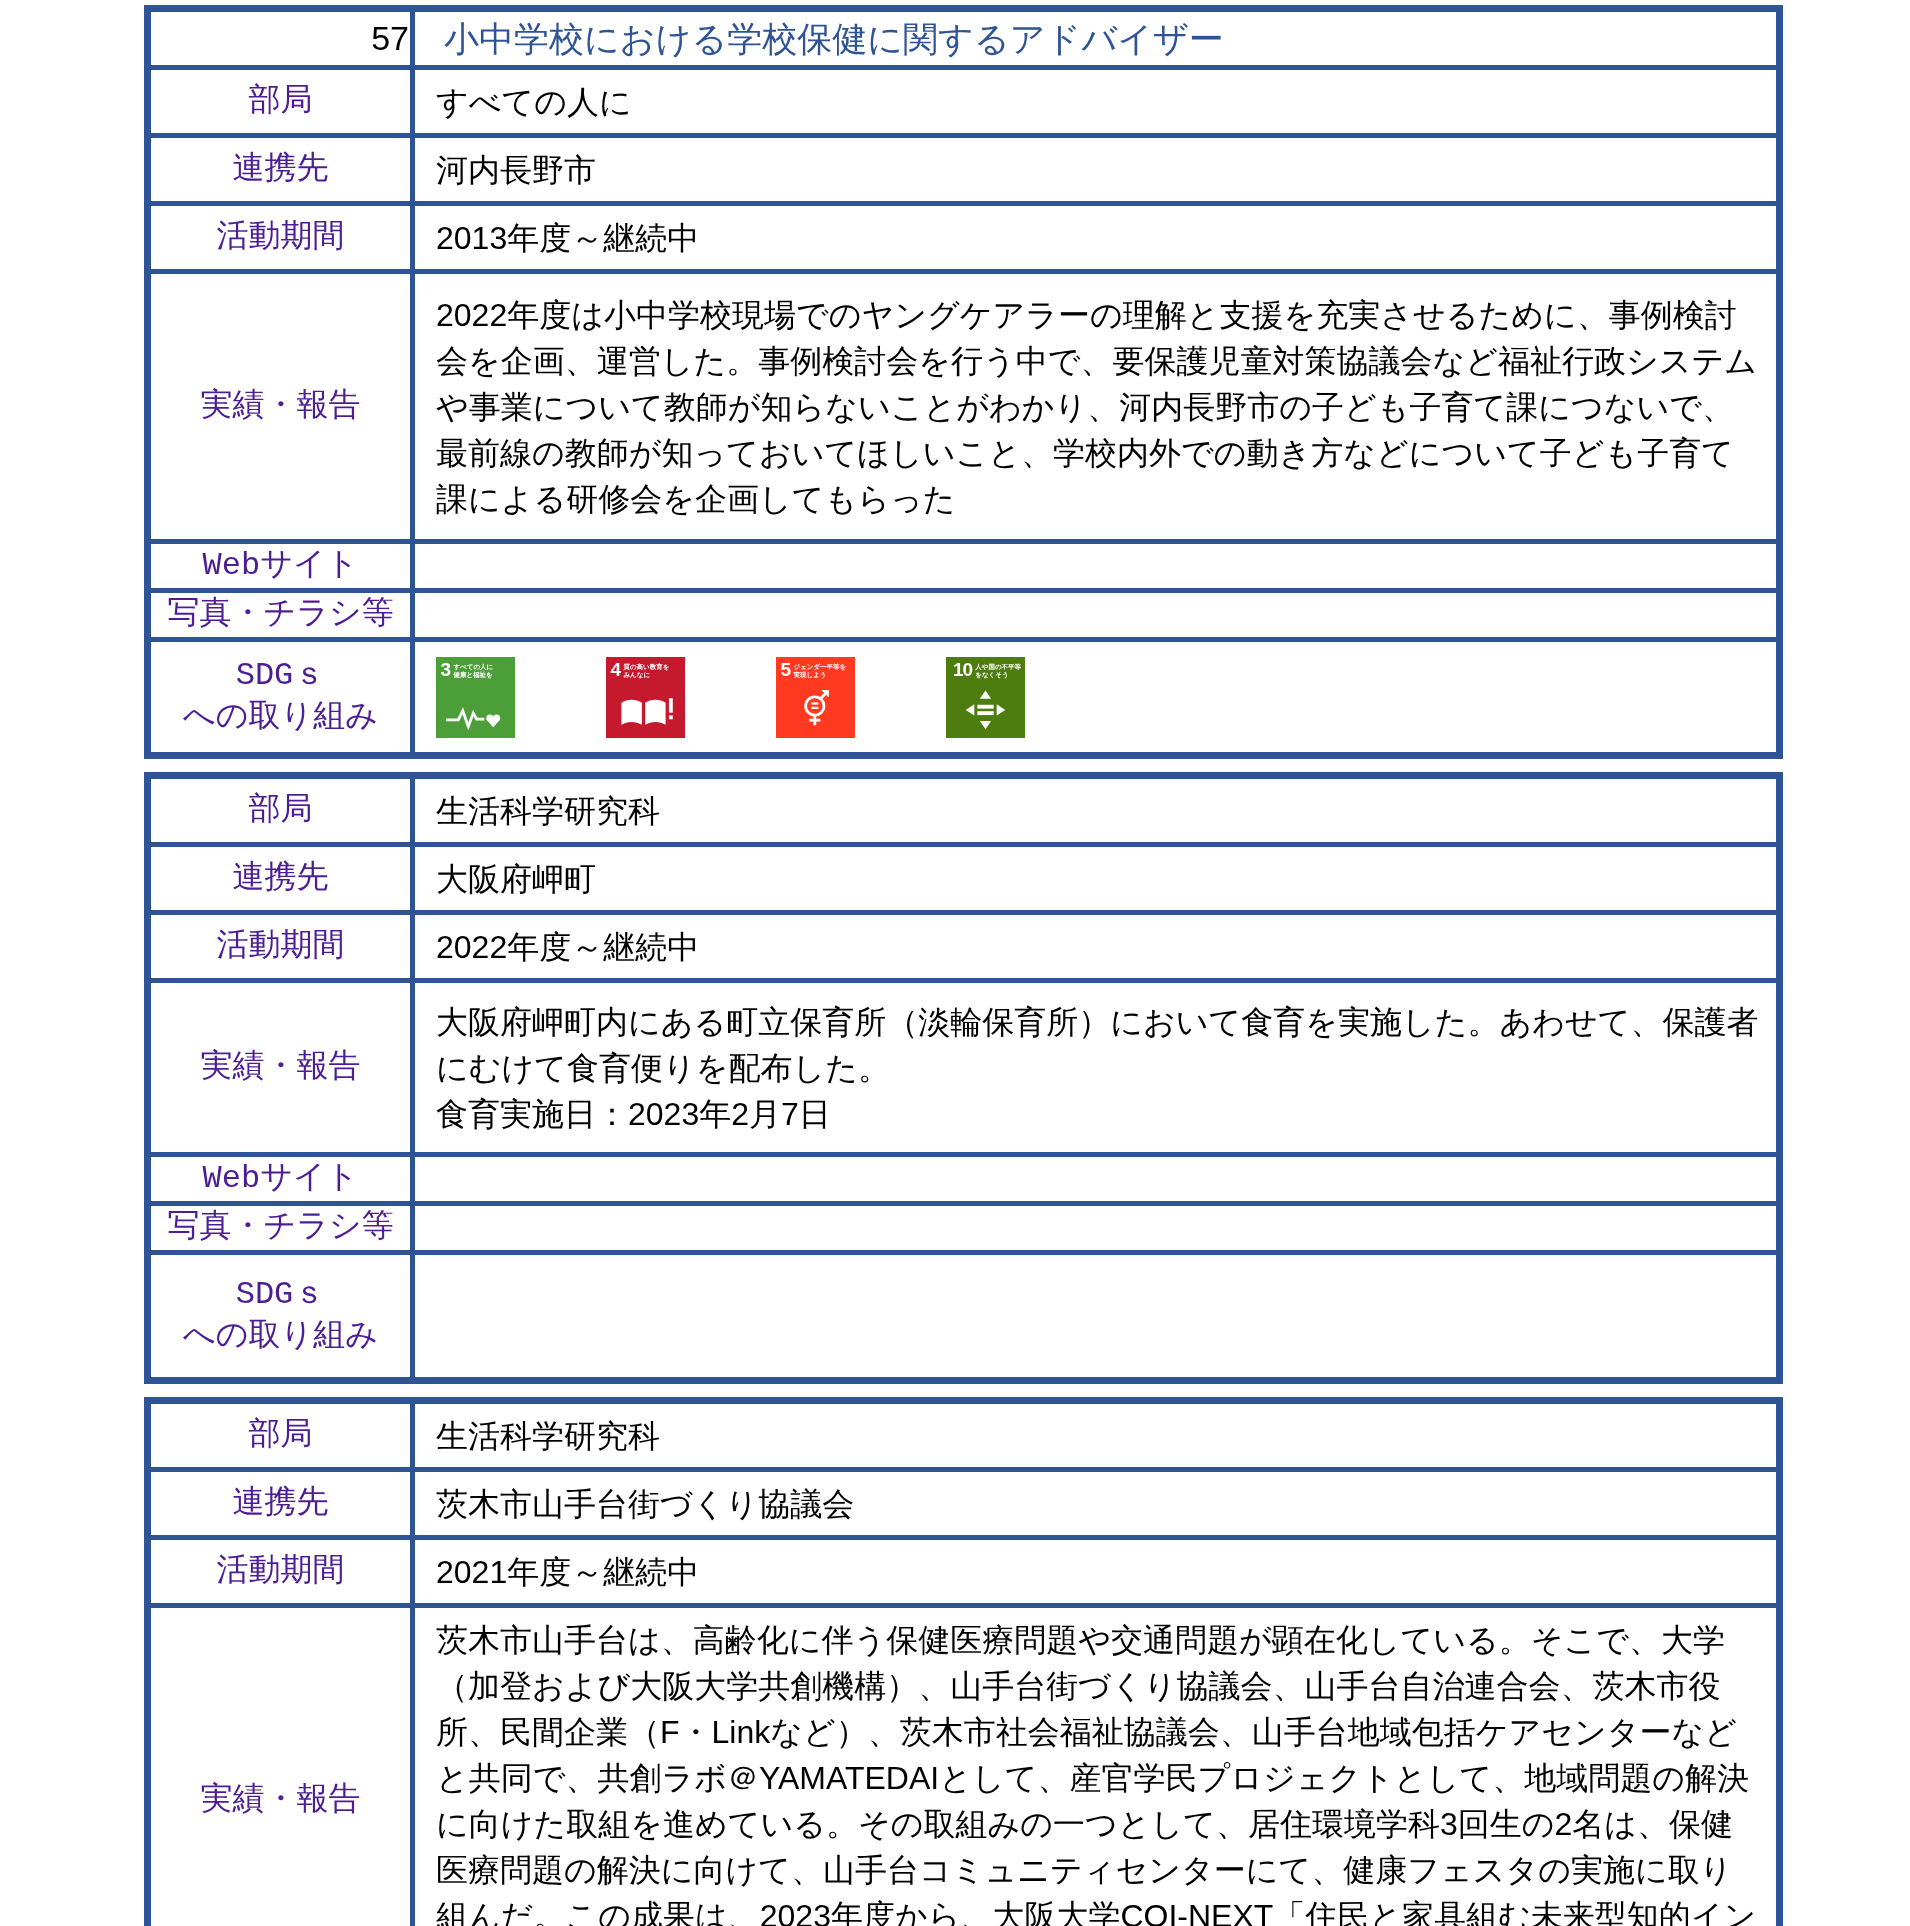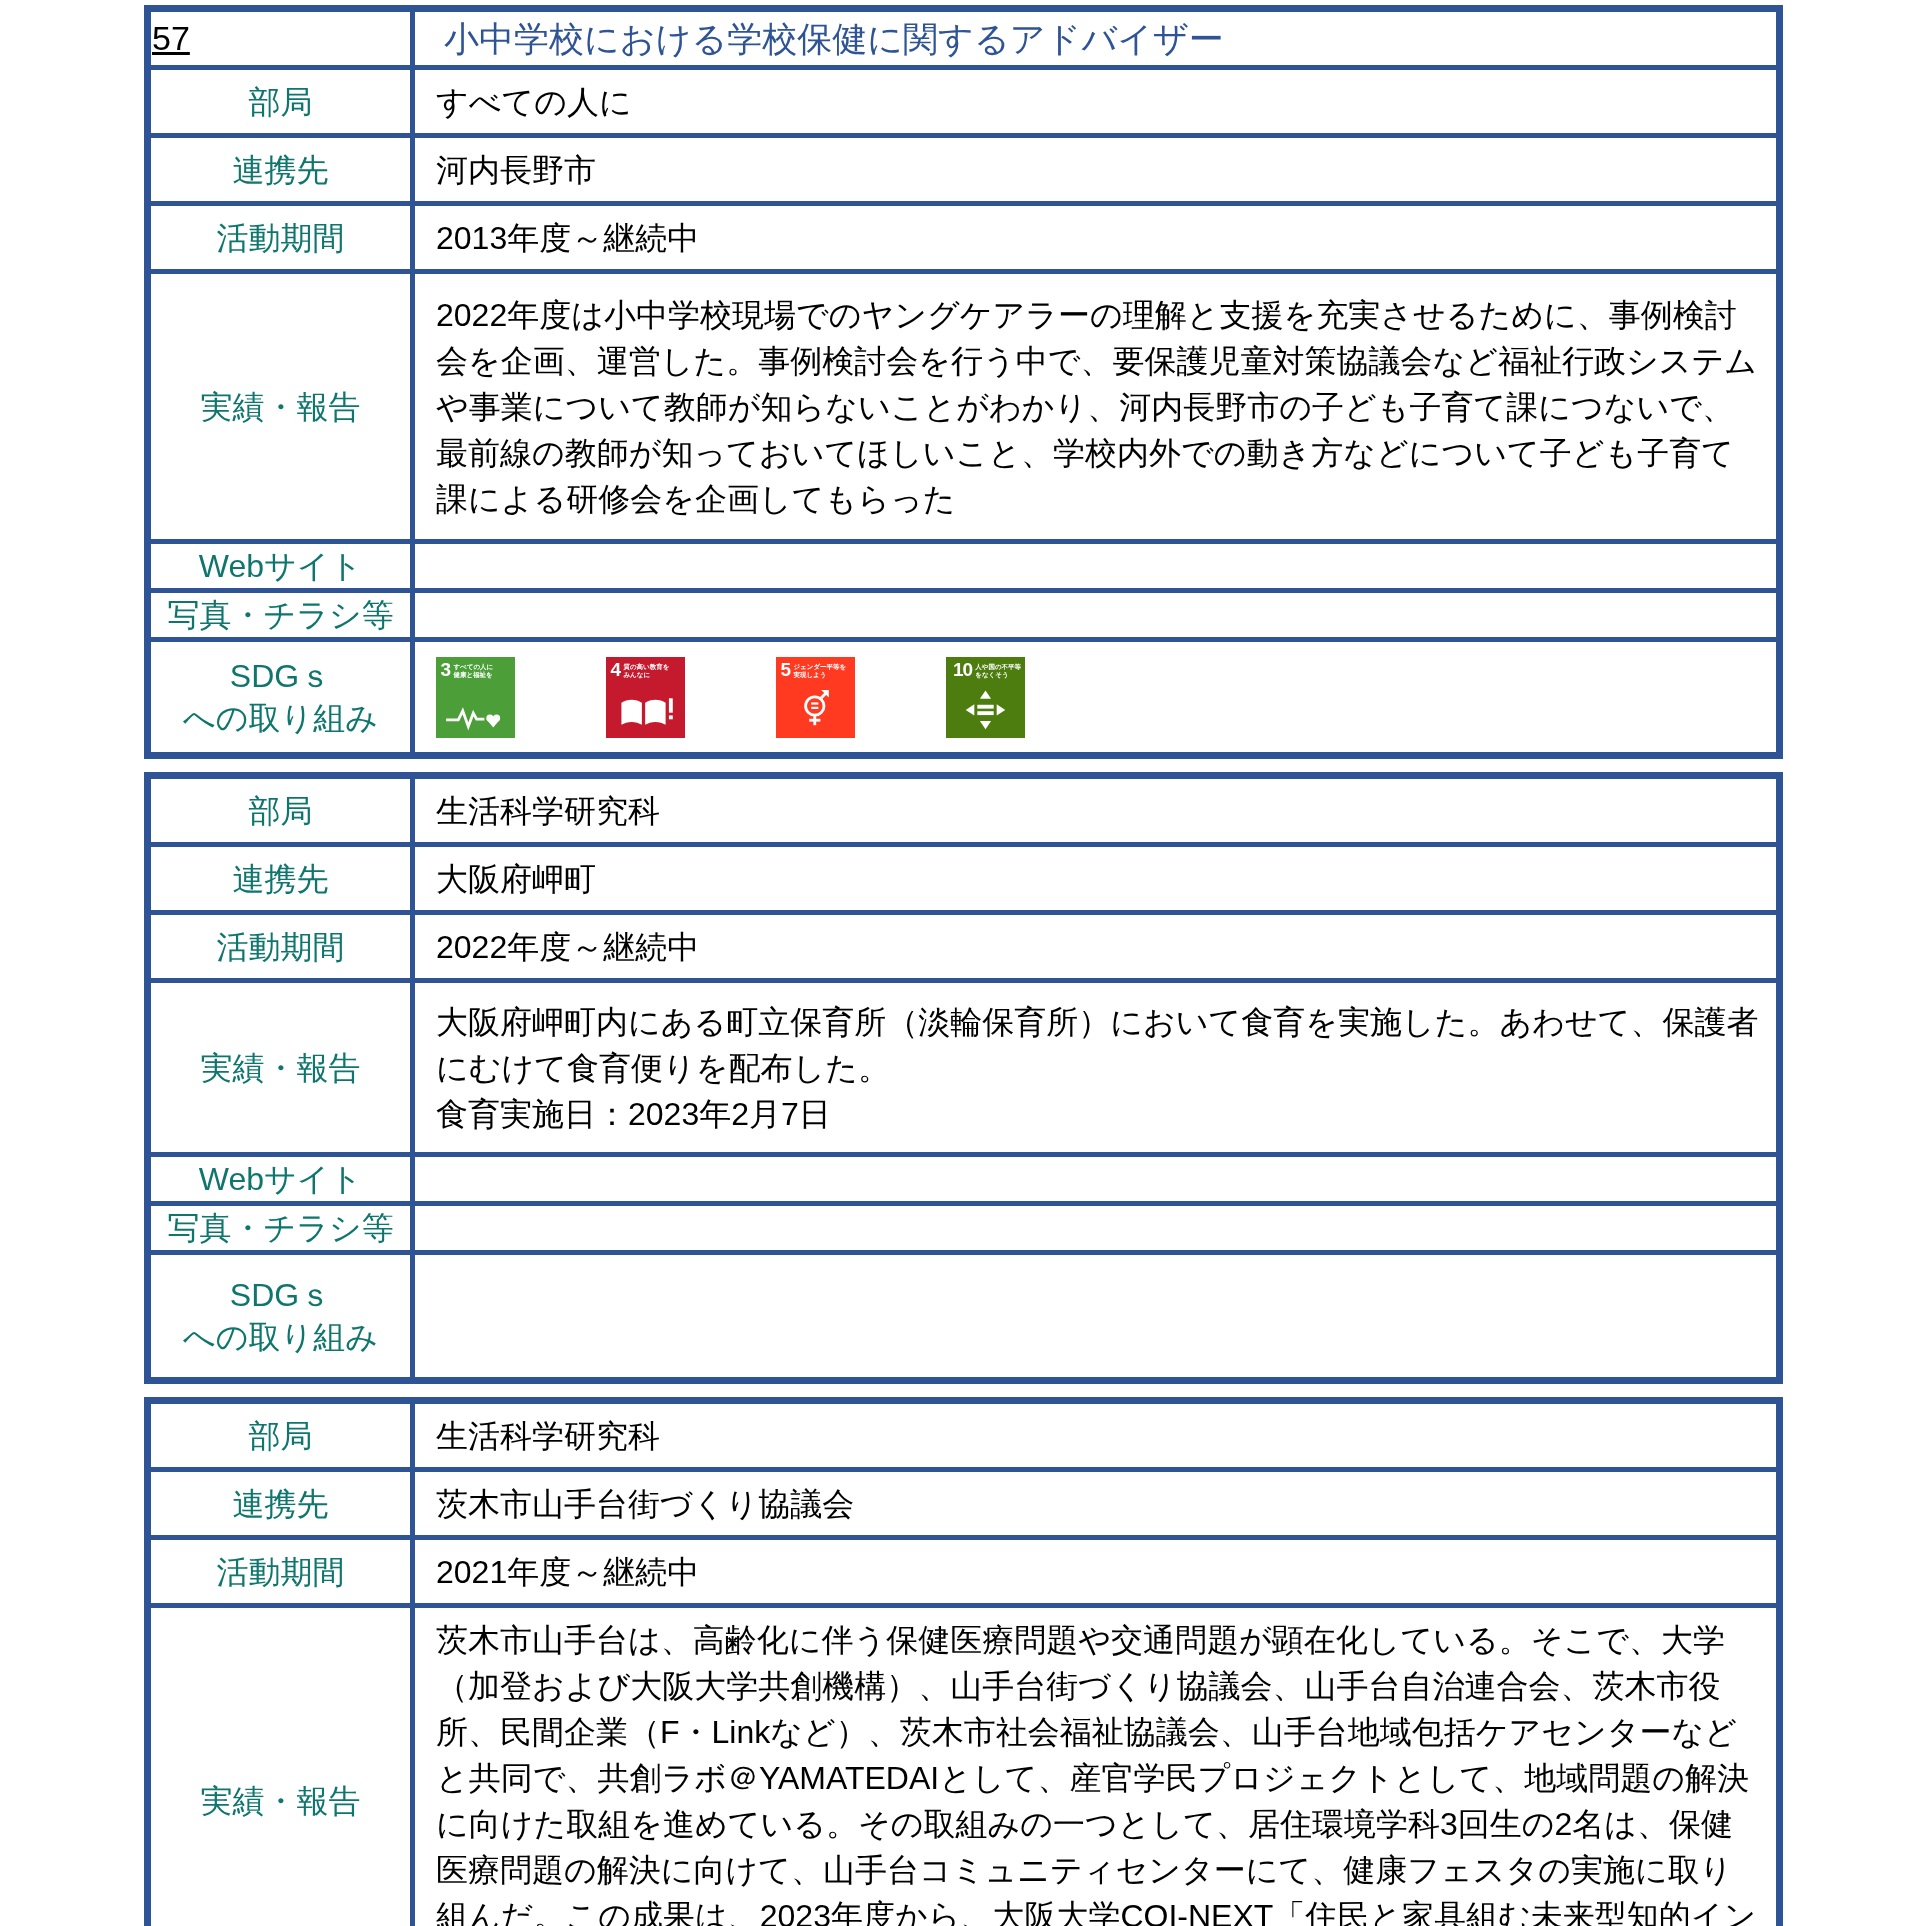--- a/index.html
+++ b/index.html
@@ -27,35 +27,35 @@
   table.rec td{
     border:5px solid #2F5496;
     vertical-align:middle;
     overflow:hidden;
   }
   col.c-label{width:265px;}
   td.label{
     text-align:center;
     font-size:32px;
     line-height:42px;
-    color:#0f766e;
+    color:#4c1d95;
+    font-family:Liberation Mono, monospace;
   }
   td.value{
     font-size:32px;
     line-height:46px;
     padding:8.5px 17.3px 8.5px 21px;
     color:#000;
   }
   td.value.report{
     white-space:pre-wrap;
   }
   td.num{
-    text-align:left;
+    text-align:right;
     font-size:34px;
-    text-decoration:underline;
   }
   td.title-cell{
     font-size:35px;
     font-weight:normal;
     color:#2F5496;
     padding:3.9px 17.3px 3.9px 29px;
     line-height:1.15;
   }
   tr.rh-title{height:59px;}
   tr.rh-field{height:59px;}

